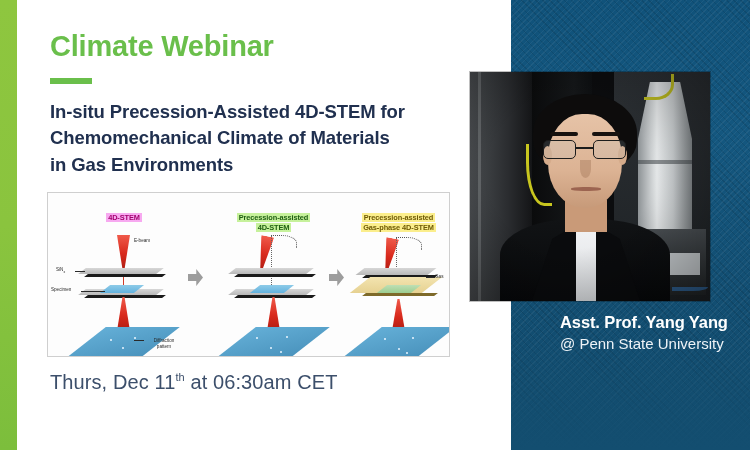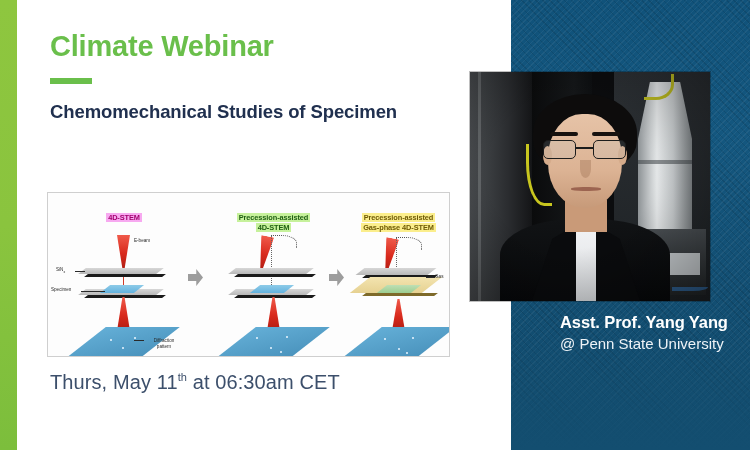--- a/index.html
+++ b/index.html
@@ -304,21 +304,23 @@
 
 <div class="blue-panel">
   <div class="weave"></div>
   <div class="fade-bottom"></div>
 </div>
 
 <div class="eyebrow">Climate Webinar</div>
 <div class="rule"></div>
 
 <div class="talk-title">
-  <div>Chemomechanical Studies of Specimen</div>
+  <div>In-situ Precession-Assisted 4D-STEM for</div>
+  <div>Chemomechanical Climate of Materials</div>
+  <div>in Gas Environments</div>
 </div>
 
 <div class="figure">
 
   <div class="panel p1">
     <div class="plabel lab-magenta">
       <span>4D-STEM</span>
     </div>
 
     <div class="cone" style="left:69px; top:30px;"></div>
@@ -420,21 +422,21 @@
       <div class="face"></div>
       <div class="shadow"></div>
       <i style="left:22px; top:11px;"></i>
       <i style="left:36px; top:21px;"></i>
       <i style="left:50px; top:10px;"></i>
       <i style="left:44px; top:25px;"></i>
     </div>
   </div>
 </div>
 
-<div class="date-line"><span>Thurs, May 11</span><sup>th</sup><span> at 06:30am CET</span></div>
+<div class="date-line"><span>Thurs, Dec 11</span><sup>th</sup><span> at 06:30am CET</span></div>
 
 <div class="photo">
   <div class="rack"></div>
   <div class="darkcol"></div>
   <div class="instrument"></div>
   <div class="column"></div>
   <div class="base"></div>
   <div class="basepanel"></div>
   <div class="bluecable"></div>
   <div class="ycable2"></div>

